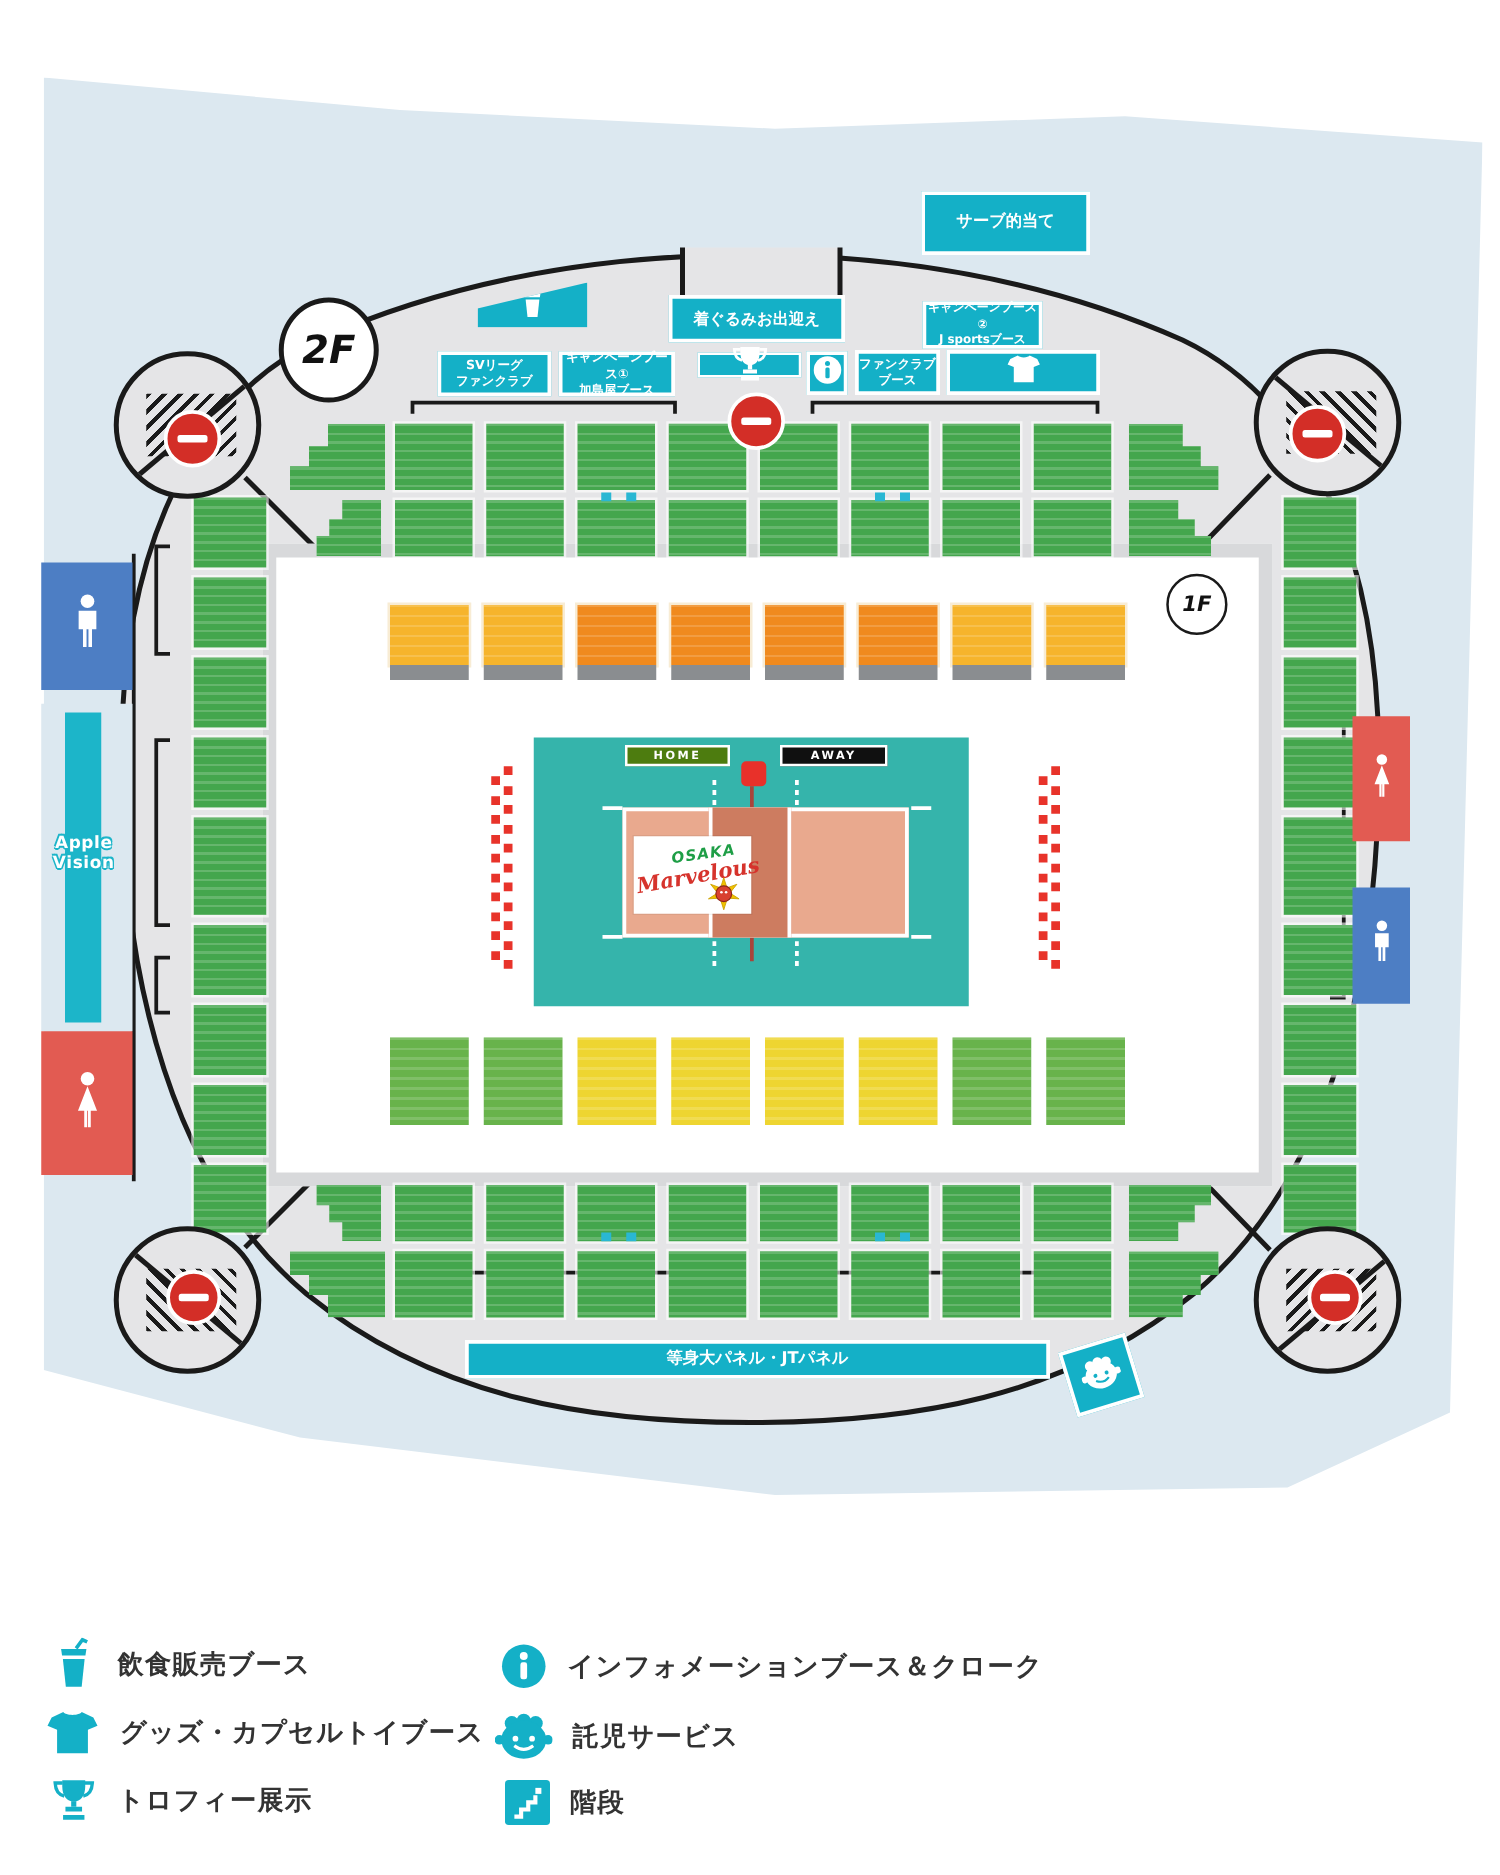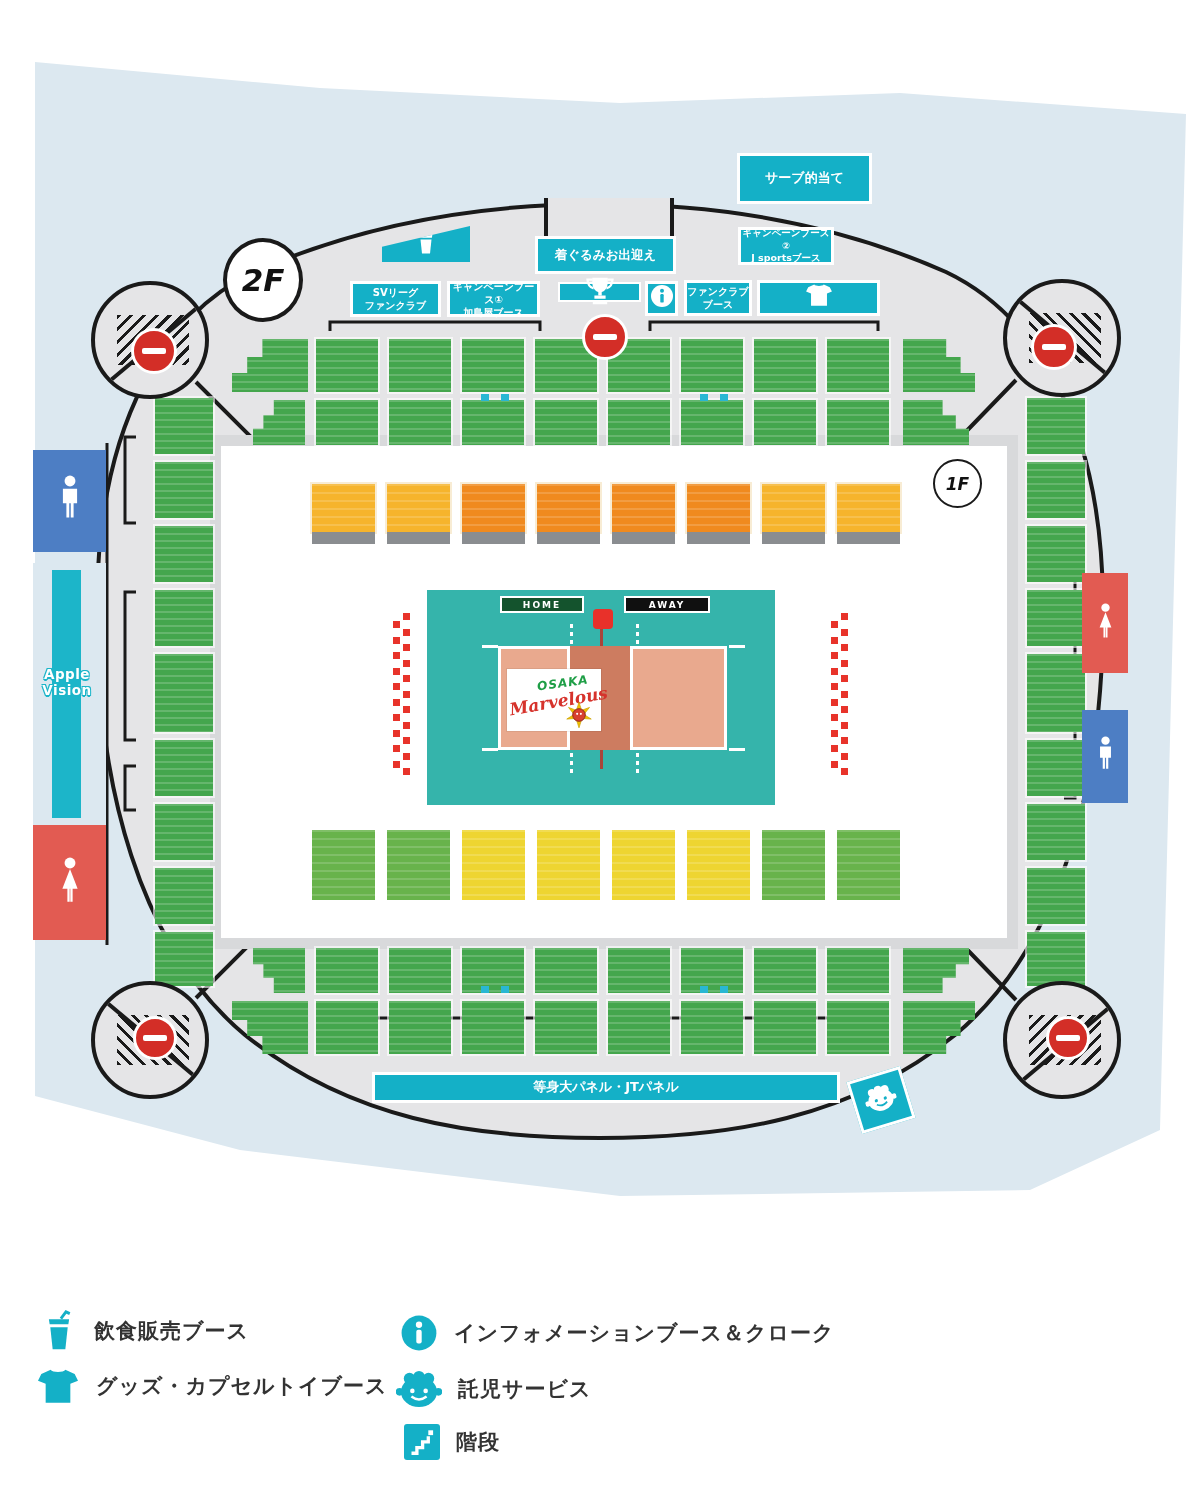--- a/index.html
+++ b/index.html
@@ -42,21 +42,21 @@
   .c-amber,.c-orange,.c-yellow,.c-lime{
     background-image:repeating-linear-gradient(180deg,rgba(255,255,255,.16) 0 2px,transparent 2px 8px);}
   .strip{left:0;right:0;bottom:-12px;height:12px;background:#8a8d90;}
   .wheelchair-spot{background:#29b7d3;z-index:4;}
   .cheer-dot{background:#e8332a;box-shadow:0 0 0 2px #fff;z-index:4;}
 
   
   .court{left:427px;top:590px;width:348px;height:215px;background:#35b4ab;z-index:3;}
   .team-banner{top:6px;height:17px;border:2px solid #fff;color:#fff;font-size:9px;font-weight:bold;
     letter-spacing:2px;display:flex;align-items:center;justify-content:center;}
-  .banner-home{left:73px;width:84px;background:#14532d;}
+  .banner-home{left:73px;width:84px;background:#4d7c0f;}
   .banner-away{left:197px;width:86px;background:#101010;}
   .net-post{left:166px;top:19px;width:20px;height:20px;background:#e8312a;border-radius:4px;}
   .net-line{left:173px;top:39px;width:3px;height:140px;background:#a8453a;}
   .inner-court{left:71px;top:56px;width:229px;height:104px;background:#e9a98e;border:3px solid #fff;}
   .center-zone{position:absolute;left:66px;top:-3px;width:66px;height:104px;background:#cd7c60;
     border-left:3px solid #fff;border-right:3px solid #fff;box-sizing:border-box;}
   .dash-v{width:3px;height:22px;z-index:4;
     background:repeating-linear-gradient(180deg,#fff 0 4px,transparent 4px 8px);}
   .tick-w{height:3px;width:16px;background:#fff;z-index:4;}
 
@@ -318,21 +318,21 @@
       </svg>
     </span>
   </div>
 
   <div class="abs booth lbl-13" style="left:737px;top:153px;width:135px;height:51px">
     <span>サーブ的当て</span>
   </div>
   <div class="abs booth lbl-12" style="left:535px;top:236px;width:141px;height:38px">
     <span>着ぐるみお出迎え</span>
   </div>
-  <div class="abs booth lbl-9" style="left:738px;top:227px;width:96px;height:38px">
+  <div class="abs booth lbl-9" style="left:738px;top:241px;width:96px;height:38px">
     <span>キャンペーンブース②</span>
     <span>J sportsブース</span>
   </div>
   <div class="abs drink-wedge">
     <span class="icon-on-cyan">
       <svg width="24" height="26" viewBox="0 0 24 26">
         <path d="M5.6 5.6h12.8l-.5 3.2H6.1z" fill="#fff"></path>
         <path d="M6.5 10.6h11l-1.5 14h-8z" fill="#fff"></path>
         <path d="M13.2 5.2 L16.4 .9 l2.4 1.1" stroke="#fff" stroke-width="1.8" fill="none"></path>
       </svg>
@@ -466,20 +466,31 @@
     <span class="txt">飲食販売ブース</span>
   </div>
   <div class="legend-row" style="left:36px;top:1366px">
     <span class="legend-icon">
       <svg width="44" height="40" viewBox="0 0 26 24">
         <path d="M8.6 2.2C9.6 4 16.4 4 17.4 2.2L23 4.8l2 4-4.6 1.9V22H5.6V10.7L1 8.8l2-4z" fill="currentColor"></path>
       </svg>
     </span>
     <span class="txt">グッズ・カプセルトイブース</span>
   </div>
+  <div class="legend-row" style="left:40px;top:1420px">
+    <span class="legend-icon">
+      <svg width="38" height="40" viewBox="0 0 24 24">
+        <path d="M6.2 2h11.6v3.2c0 4.6-2.3 7.6-5.8 7.6S6.2 9.8 6.2 5.2z" fill="currentColor"></path>
+        <path d="M6.4 3.4H2.6c.2 3.8 1.8 6 4.6 6.6 M17.6 3.4h3.8c-.2 3.8-1.8 6-4.6 6.6" fill="none" stroke="currentColor" stroke-width="1.7"></path>
+        <rect x="10.7" y="12.6" width="2.6" height="2.8" fill="currentColor"></rect>
+        <path d="M7.8 15.4h8.4v2.4H7.8z M6.6 19.6h10.8V22H6.6z" fill="currentColor"></path>
+      </svg>
+    </span>
+    <span class="txt">トロフィー展示</span>
+  </div>
 
   <div class="legend-row" style="left:396px;top:1370px">
     <span class="legend-icon">
       <svg width="46" height="38" viewBox="0 0 48 40">
         <circle cx="3.5" cy="23" r="4" fill="currentColor"></circle>
           <circle cx="44.5" cy="23" r="4" fill="currentColor"></circle>
         <circle cx="14" cy="9" r="6" fill="currentColor"></circle>
           <circle cx="24" cy="7" r="6" fill="currentColor"></circle>
         <circle cx="34" cy="9" r="6" fill="currentColor"></circle>
         <ellipse cx="24" cy="23" rx="19" ry="16" fill="currentColor"></ellipse>

